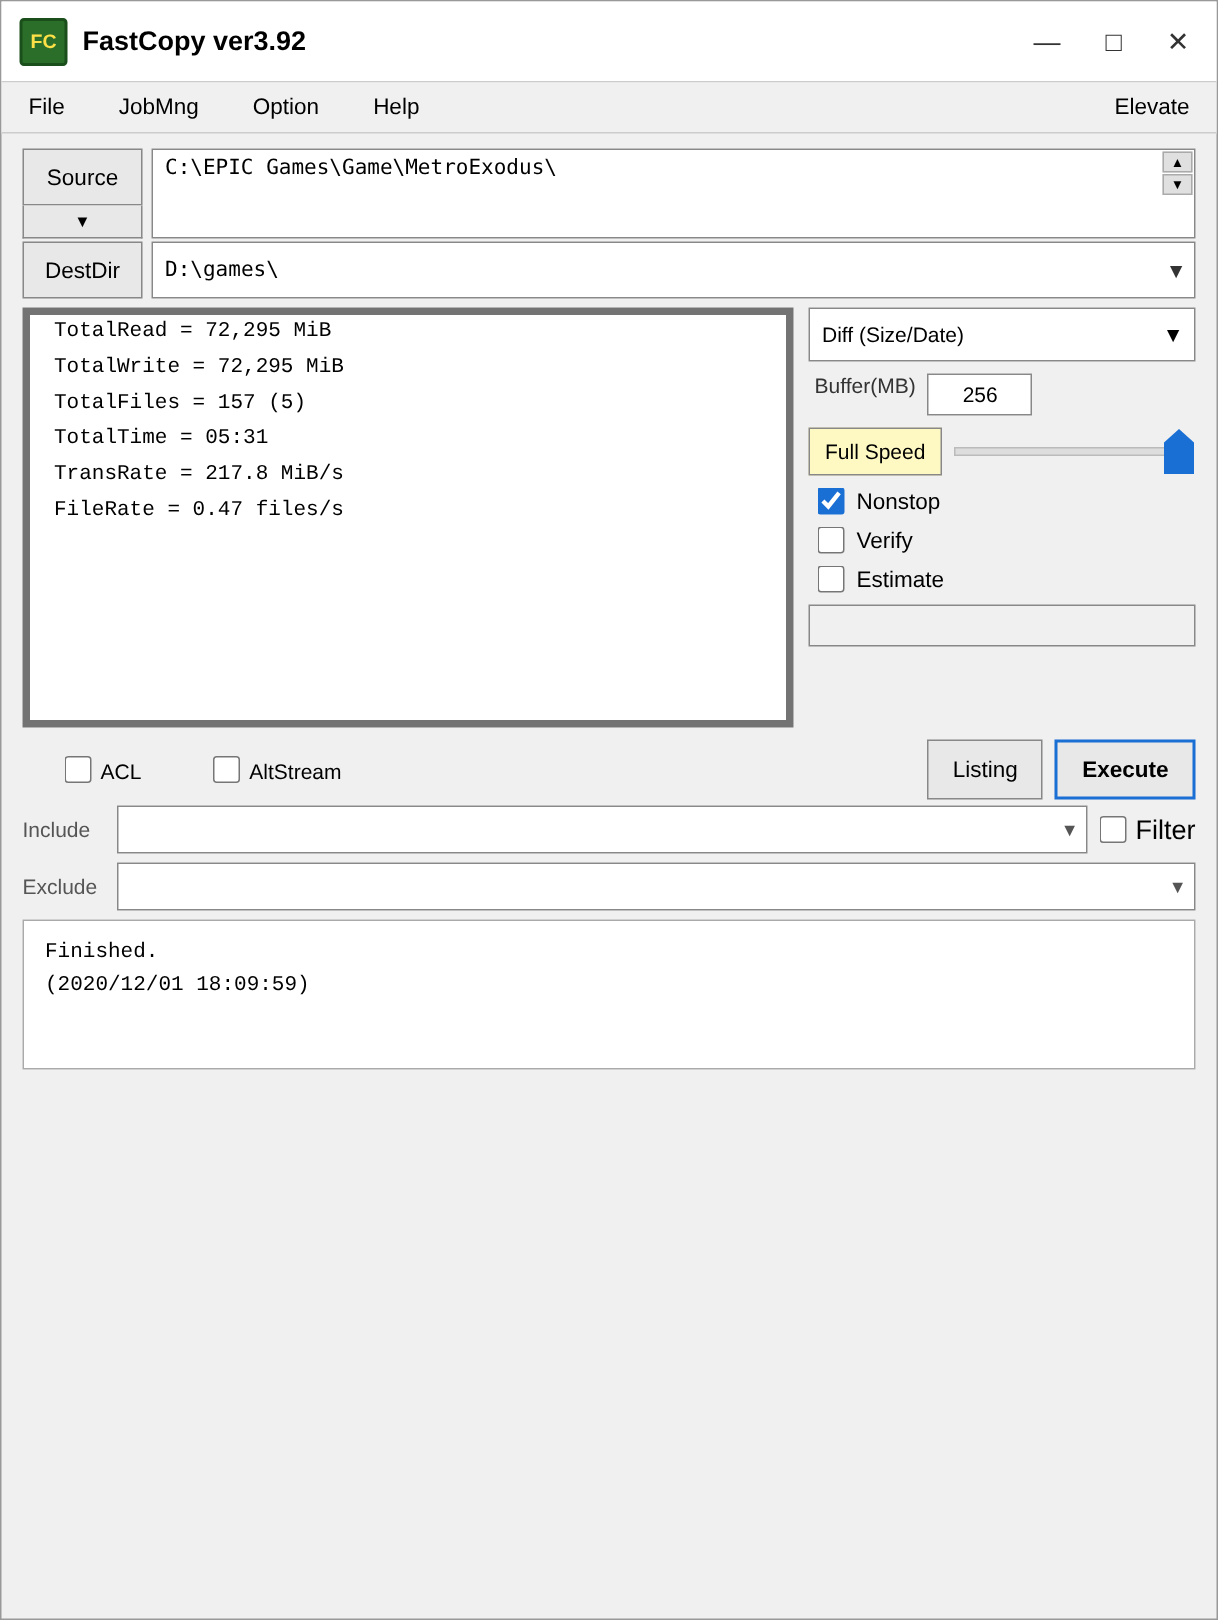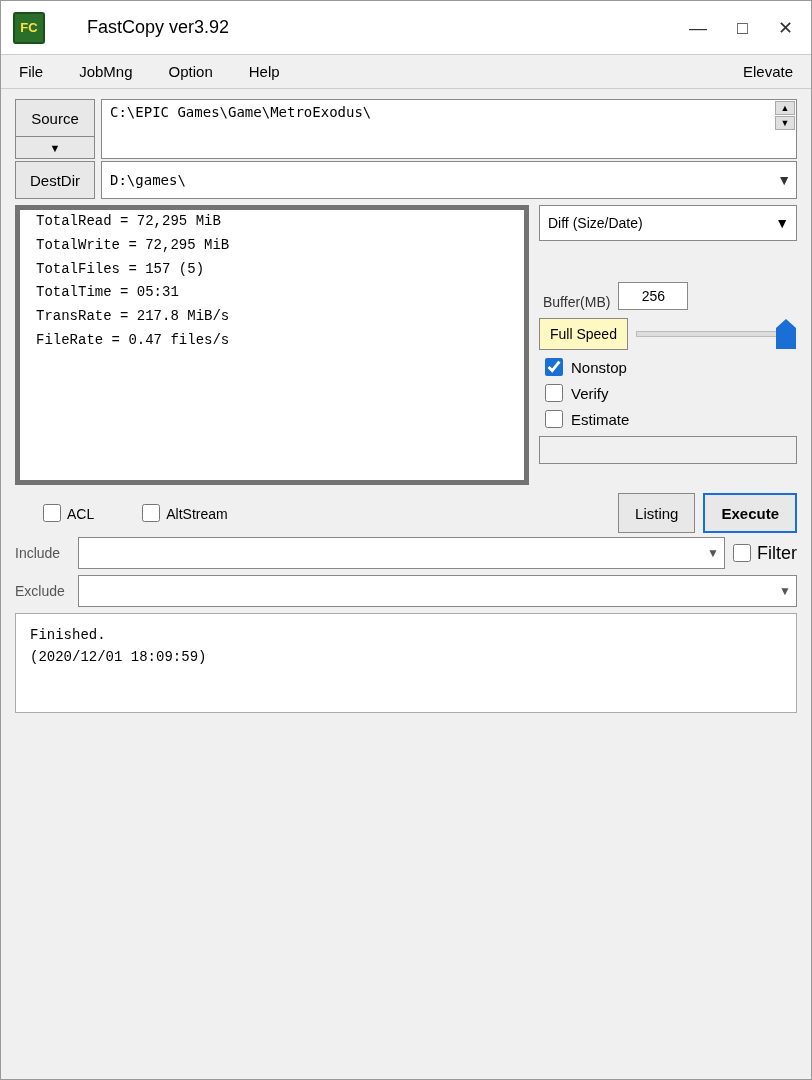--- a/index.html
+++ b/index.html
@@ -39,23 +39,22 @@
       align-items: center;
       justify-content: center;
       font-weight: bold;
       color: #fde047;
       font-size: 13px;
       flex-shrink: 0;
     }
     .titlebar-text {
       flex: 1;
       font-size: 18px;
-      font-weight: normal;
+      font-weight: bold;
       color: #000;
-      margin-left: 32px;
     }
     .titlebar-controls {
       display: flex;
       gap: 18px;
       align-items: center;
     }
     .titlebar-btn {
       background: none;
       border: none;
       font-size: 18px;
@@ -240,24 +239,23 @@
     .diff-arrow {
       position: absolute;
       right: 8px;
       top: 50%;
       transform: translateY(-50%);
       pointer-events: none;
       font-size: 14px;
     }
     .buffer-row {
       display: flex;
-      align-items: flex-end;
+      align-items: flex-start;
       gap: 8px;
       padding-left: 4px;
-      margin-top: 33px;
     }
     .buffer-label {
       font-size: 14px;
       color: #333;
     }
     .buffer-input {
       width: 70px;
       height: 28px;
       border: 1px solid #888;
       padding: 2px 6px;

